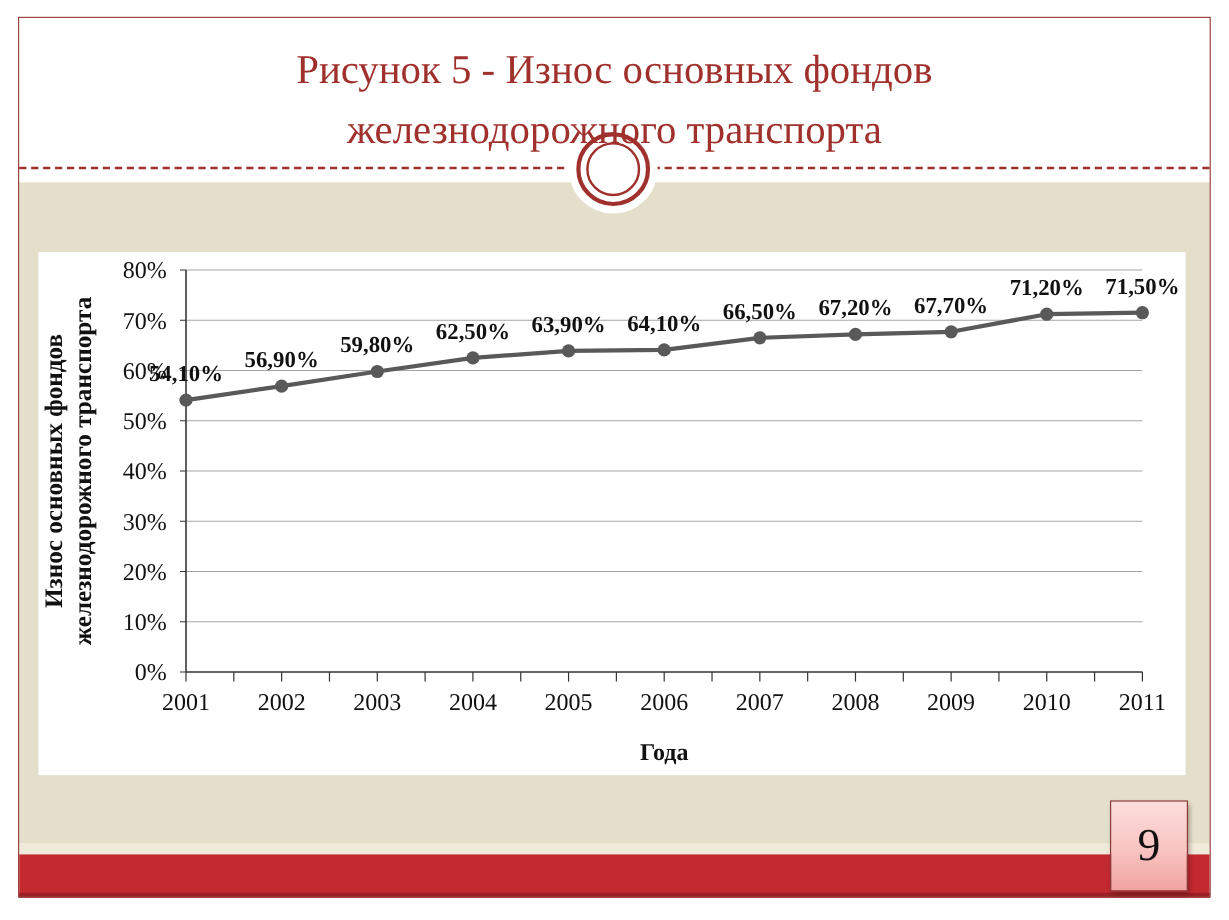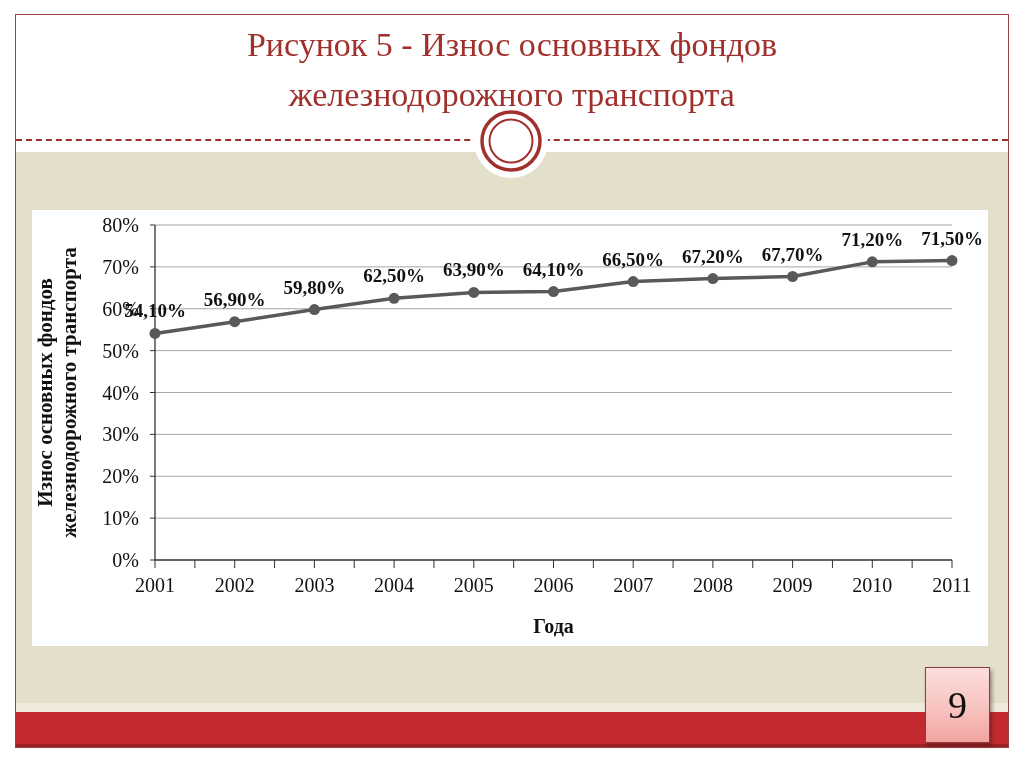--- a/index.html
+++ b/index.html
@@ -5,21 +5,21 @@
   * { margin: 0; padding: 0; box-sizing: border-box; }
   html, body { width: 1024px; height: 767px; background: #ffffff; overflow: hidden; }
   body { position: relative; font-family: "Liberation Serif", "DejaVu Serif", serif; }
 
   .frame {
     position: absolute; left: 15px; top: 14px; width: 994px; height: 734px;
     border: 1px solid #9C4342; z-index: 10; pointer-events: none;
   }
 
   .title-block {
-    position: absolute; left: 16px; top: 20px; width: 992px; text-align: center;
+    position: absolute; left: 16px; top: 34px; width: 992px; text-align: center;
     color: #A0302C; font-size: 34px; line-height: 50px; font-weight: normal;
     z-index: 6;
   }
 
   .separator {
     position: absolute; left: 16px; top: 139px; width: 992px; height: 0;
     border-top: 2px dashed #A0302C; z-index: 2;
   }
 
   .beige-band {

